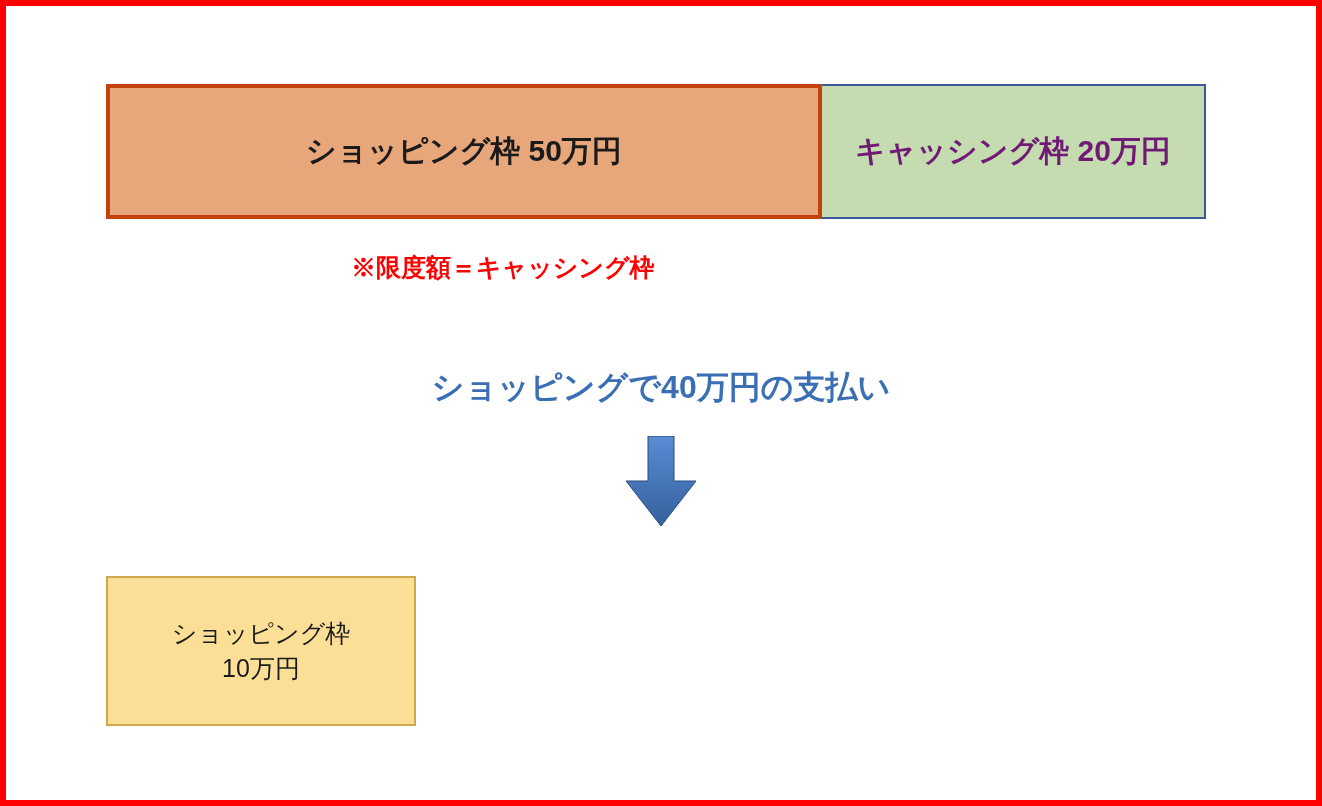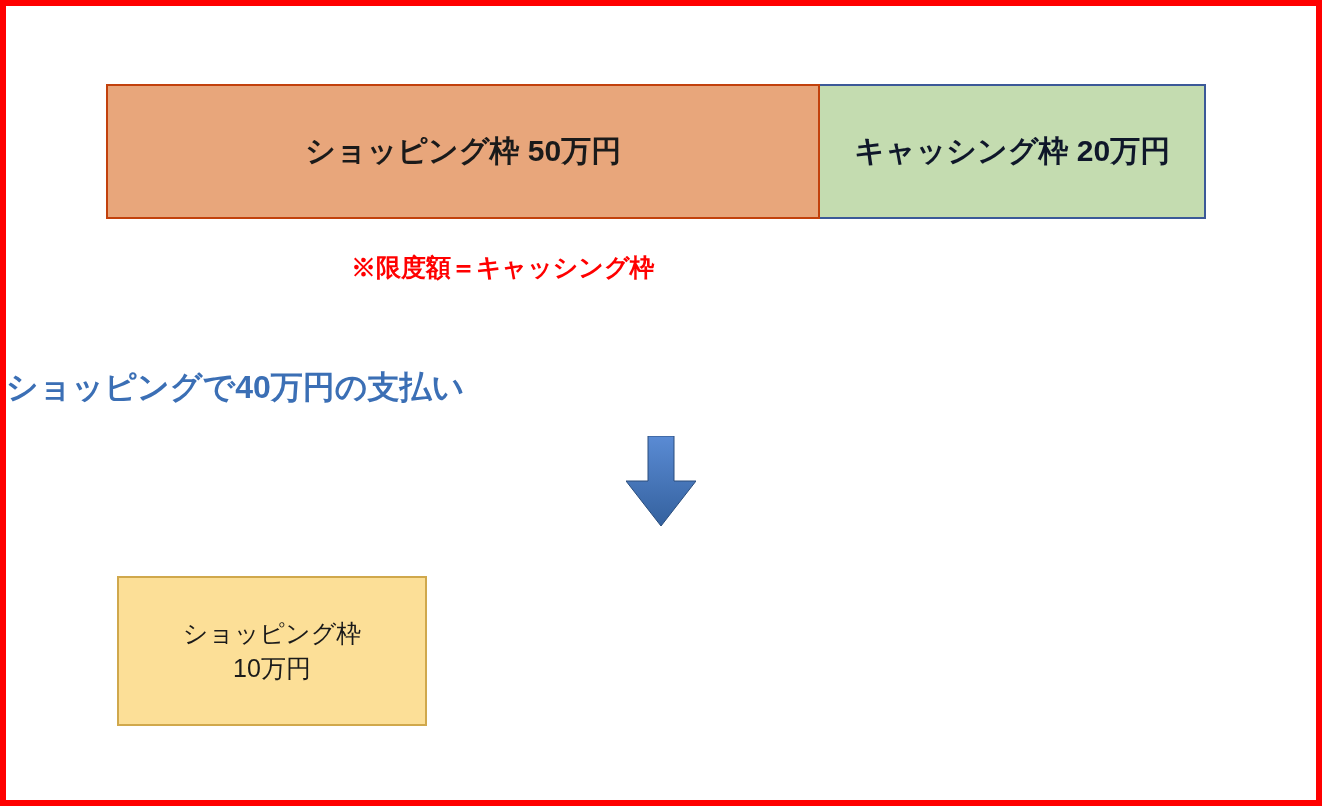--- a/index.html
+++ b/index.html
@@ -20,54 +20,54 @@
       position: absolute;
       top: 78px;
       left: 100px;
       width: 1100px;
       height: 135px;
       display: flex;
     }
     .shopping-box {
       flex: 5;
       background: #e8a67b;
-      border: 2px solid #c2410c;
+      border: 4px solid #c2410c;
       display: flex;
       align-items: center;
       justify-content: center;
       font-size: 30px;
       font-weight: bold;
       color: #1a1a1a;
     }
     .cashing-box {
       flex: 2.7;
       background: #c4dcb0;
       border: 2px solid #3b5998;
       border-left: none;
       display: flex;
       align-items: center;
       justify-content: center;
       font-size: 30px;
       font-weight: bold;
-      color: #0f172a;
+      color: #701a75;
     }
     .note {
       position: absolute;
       top: 245px;
       left: 345px;
       font-size: 25px;
       font-weight: bold;
       color: #ff0000;
     }
     .middle-text {
       position: absolute;
       top: 360px;
       left: 0;
       width: 100%;
-      text-align: left;
+      text-align: center;
       font-size: 32px;
       font-weight: bold;
       color: #3b6fb5;
     }
     .arrow {
       position: absolute;
       top: 430px;
       left: 50%;
       transform: translateX(-50%);
       width: 70px;
@@ -81,21 +81,20 @@
       height: 150px;
       background: #fcdf97;
       border: 2px solid #d0a84c;
       display: flex;
       flex-direction: column;
       align-items: center;
       justify-content: center;
       font-size: 25px;
       color: #1a1a1a;
       line-height: 1.4;
-      margin-left: 11px;
     }
   </style>
 </head>
 <body>
 
 <div class="container">
   <div class="top-bar">
     <div class="shopping-box">
       <span>ショッピング枠 50万円</span>
     </div>

